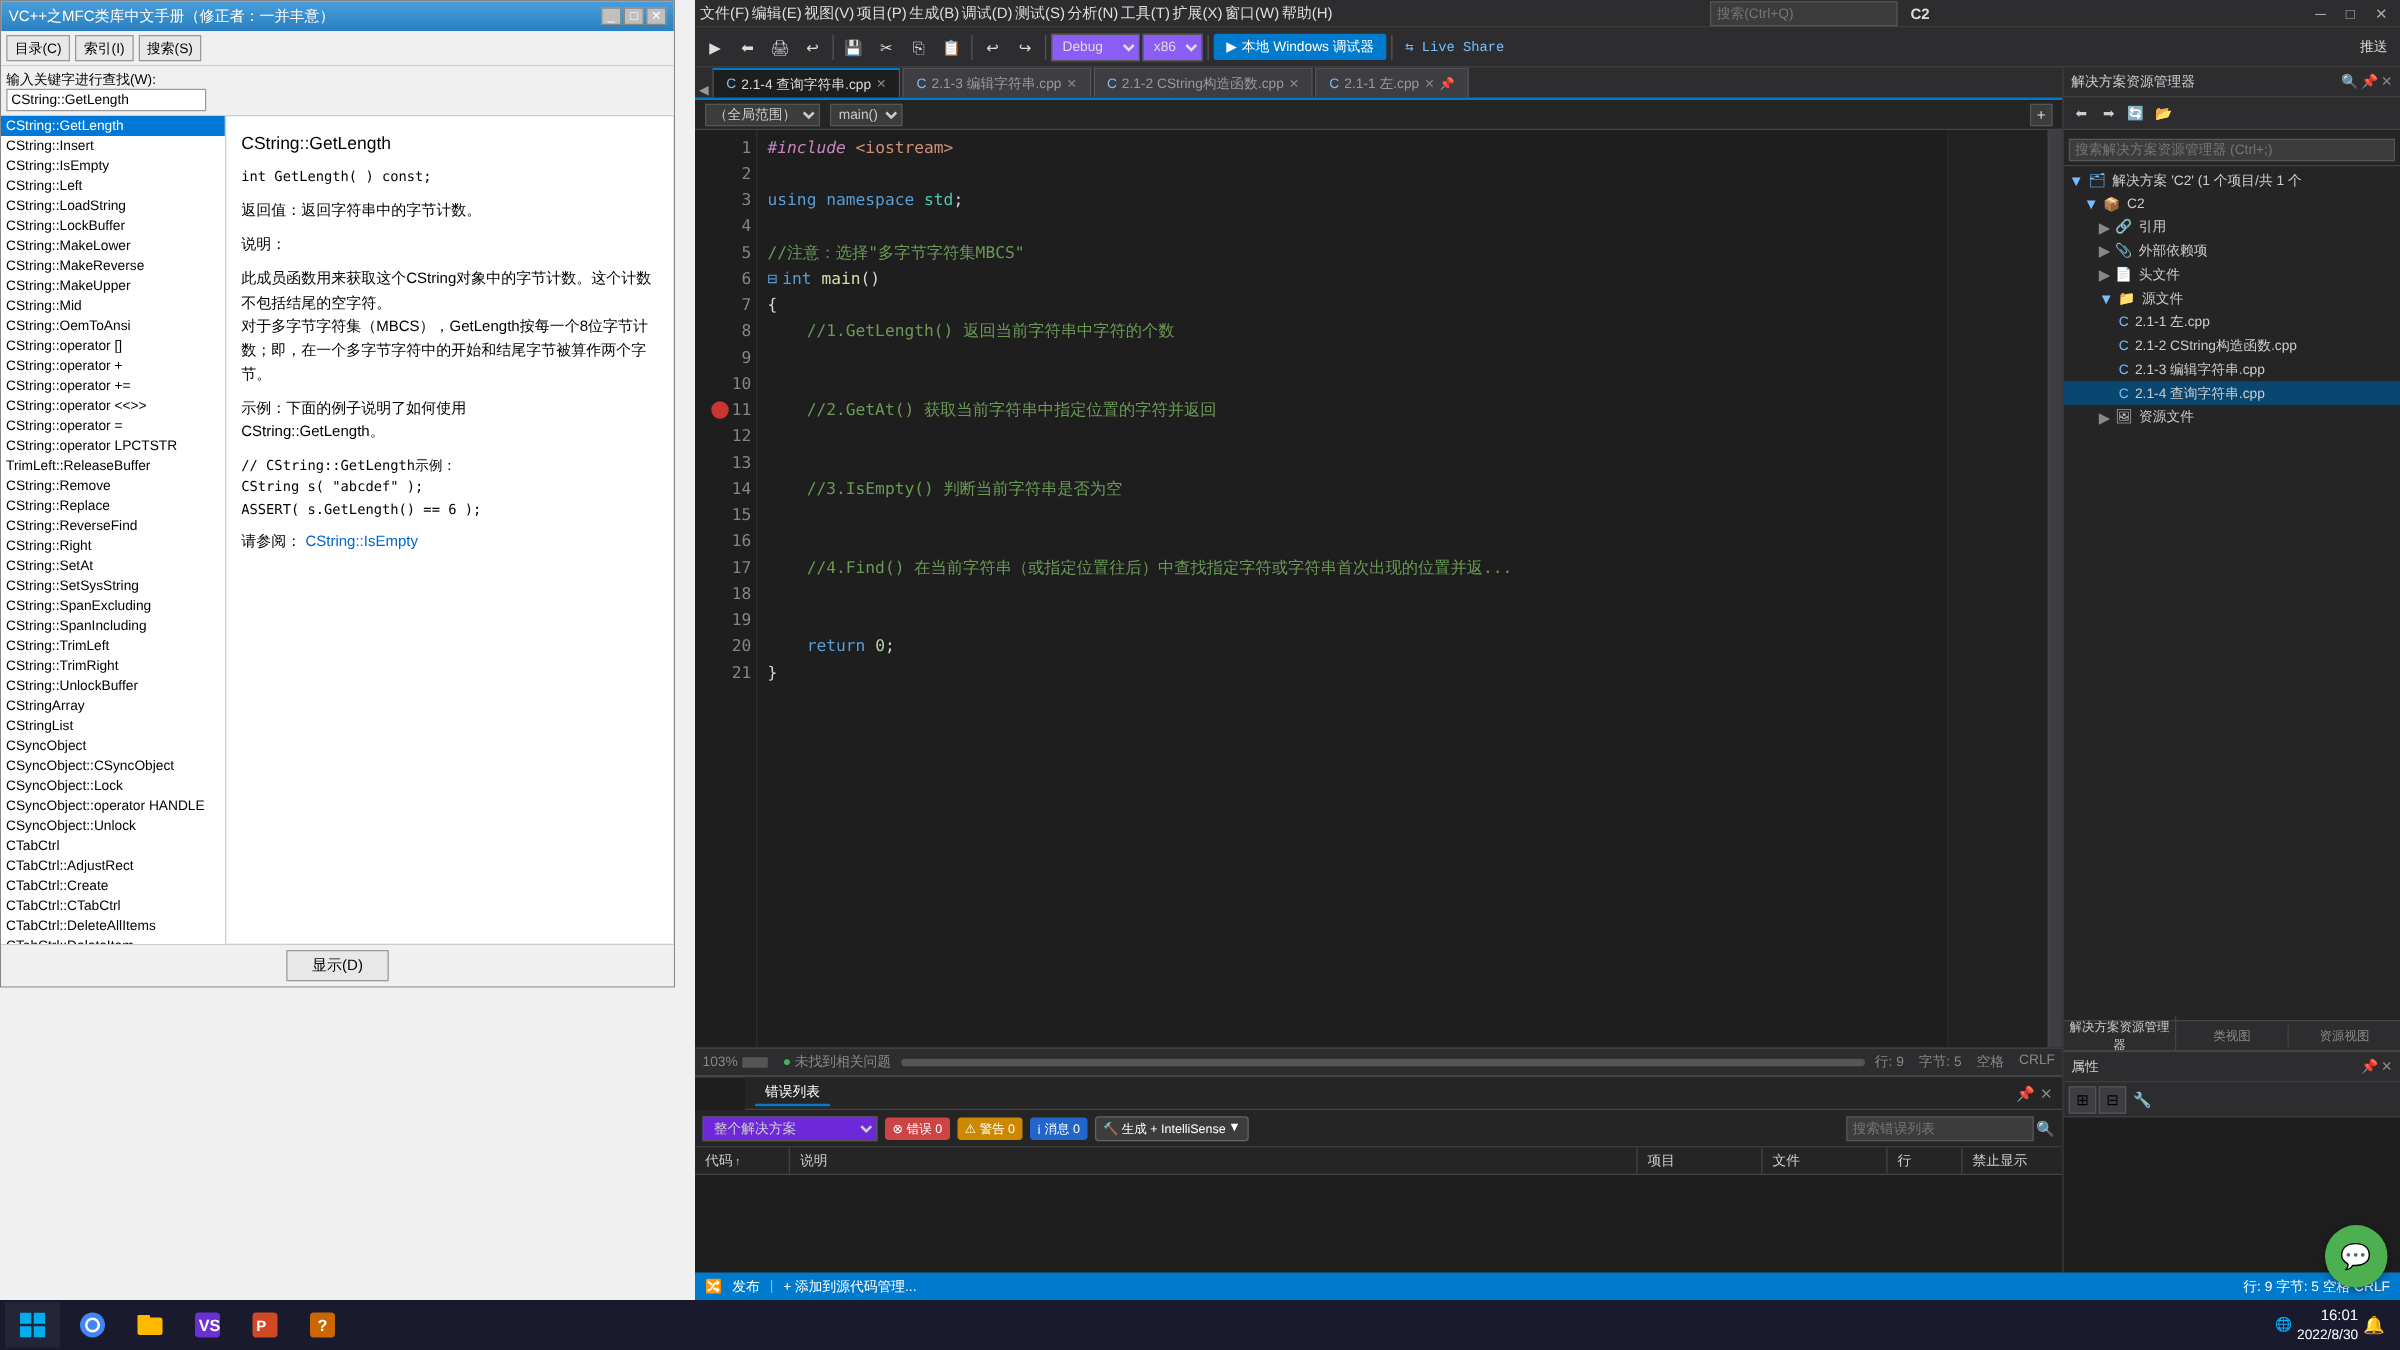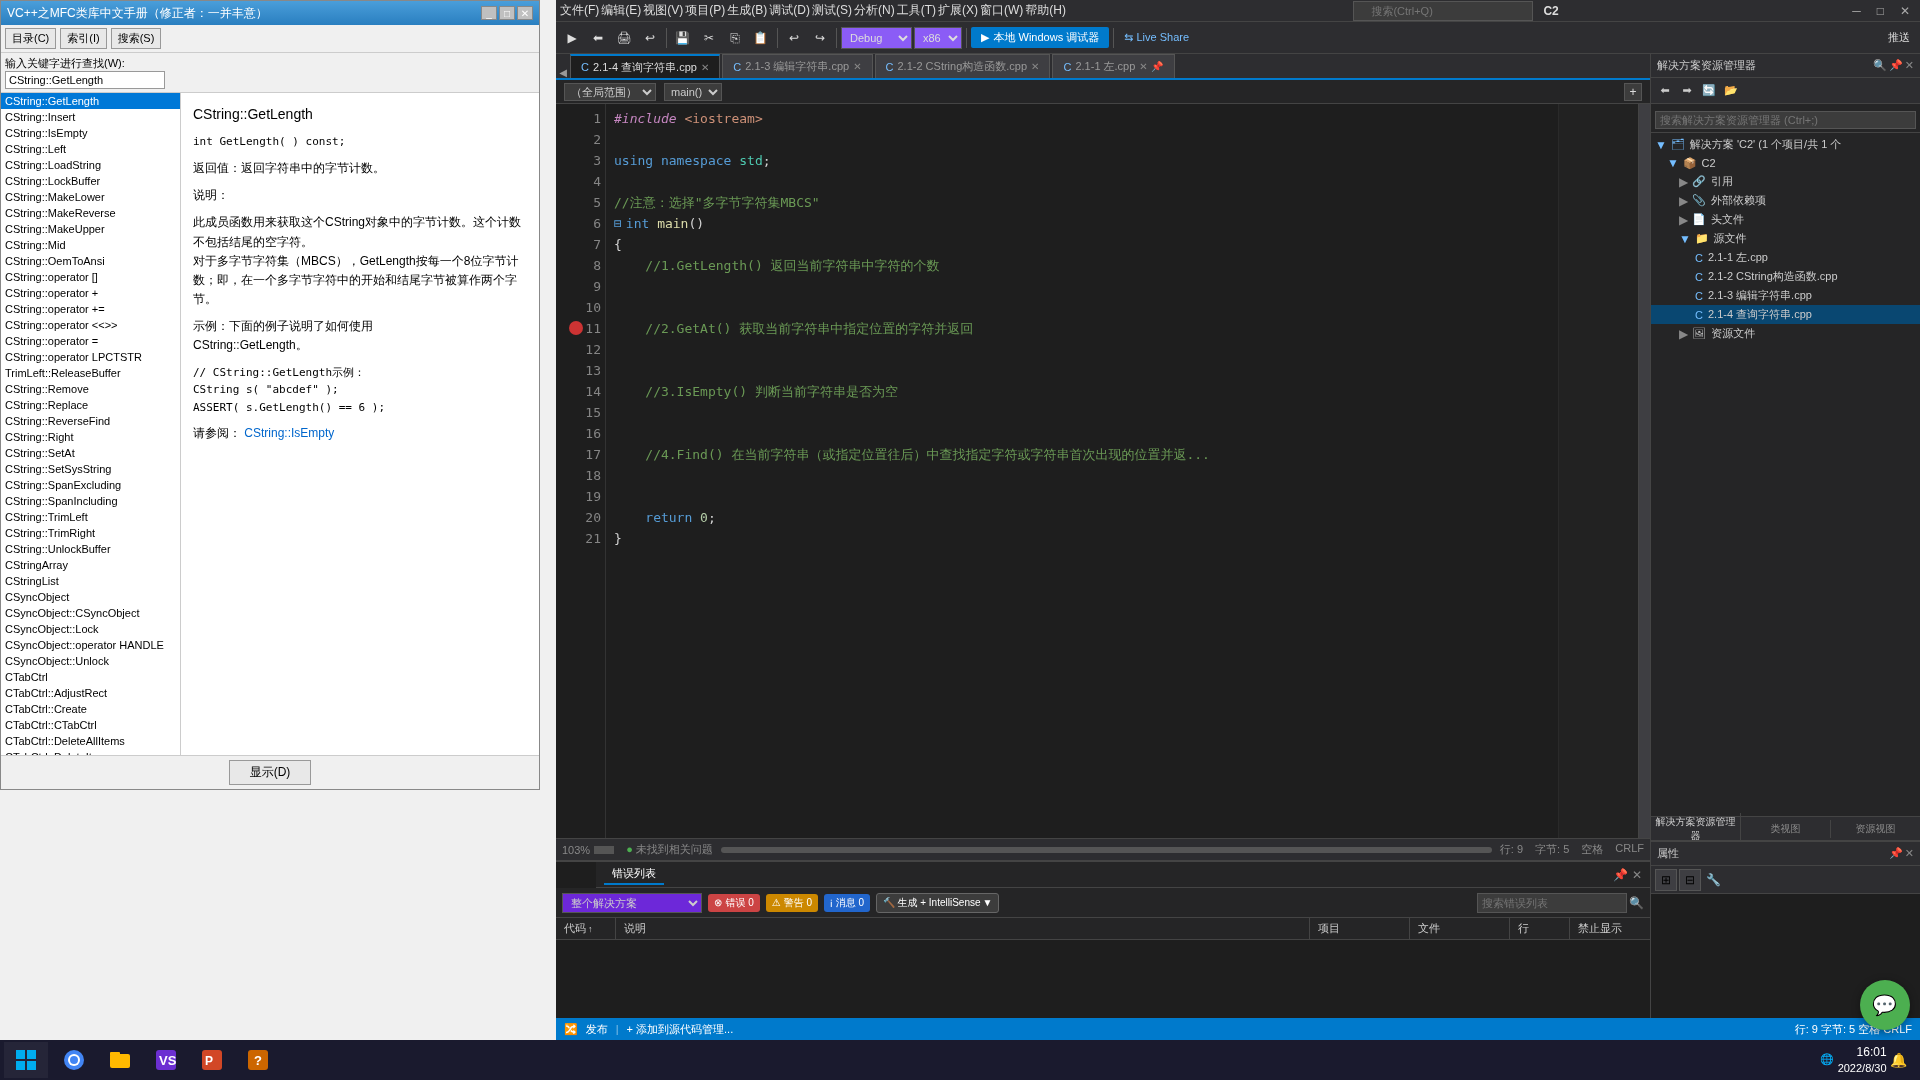--- a/index.html
+++ b/index.html
@@ -244,22 +244,22 @@
       align-items: center;
       margin-left: auto;
       gap: 4px;
     }
     .ide-search-input {
       background: #3c3c3c;
       border: 1px solid #555;
       color: #ccc;
       height: 20px;
       font-size: 11px;
-      padding: 0 17px;
-      width: 180px;
+      padding: 0 4px;
+      width: 150px;
     }
   </style>
 </head>
 <body>
 
 <div class="help-window">
   <div class="help-titlebar">
     <span>VC++之MFC类库中文手册（修正者：一并丰意）</span>
     <div class="help-titlebar-btns">
       <div class="help-titlebar-btn">_</div>
@@ -388,21 +388,21 @@
     <select class="ide-toolbar-select">
       <option>x86</option>
       <option>x64</option>
     </select>
     <div class="ide-toolbar-sep"></div>
     <div style="background: #007acc; color: white; padding: 3px 10px; font-size: 11px; cursor: pointer; border-radius: 2px; display: flex; align-items: center; gap: 4px;">
       <span>▶</span>
       <span>本地 Windows 调试器</span>
     </div>
     <div class="ide-toolbar-sep"></div>
-    <div style="color: #75beff; font-size: 11px; padding: 0 6px; cursor: pointer;">⇆ <span>Live Share</span></div>
+    <div style="color: #75beff; font-size: 11px; padding: 0 6px; cursor: pointer; font-family: Liberation Mono, monospace;">⇆ <span>Live Share</span></div>
     <div style="color: #ddd; font-size: 11px; padding: 0 6px; margin-left: auto; cursor: pointer;"><span>推送</span></div>
   </div>
 
   <div style="display: flex; flex: 1; overflow: hidden;">
 
     <div style="flex: 1; display: flex; flex-direction: column; overflow: hidden;">
 
       <div class="ide-tabs">
         <div style="width: 14px; display: flex; align-items: center; justify-content: center; color: #999; font-size: 10px; cursor: pointer;">◀</div>
         <div class="ide-tab active">
@@ -544,21 +544,21 @@
             <span>🔨</span>
             <span>生成 + IntelliSense</span>
             <span>▼</span>
           </div>
           <div style="margin-left: auto; display: flex; align-items: center; gap: 2px;">
             <input type="text" style="background: rgb(60, 60, 60); border: 1px solid rgb(85, 85, 85); color: rgb(204, 204, 204); height: 20px; font-size: 11px; padding: 0px 4px; width: 150px;" placeholder="搜索错误列表">
             <span style="color: #888;">🔍</span>
           </div>
         </div>
         <div style="background: #252526; height: 22px; display: flex; align-items: center; border-bottom: 1px solid #444; color: #ccc; font-size: 11px;">
-          <div style="width: 60px; padding: 0 8px; border-right: 1px solid #444; height: 100%; display: flex; align-items: center; cursor: pointer;">
+          <div style="width: 76px; padding: 0 8px; border-right: 1px solid #444; height: 100%; display: flex; align-items: center; cursor: pointer;">
             <span>代码</span>
             <span style="margin-left: 2px; font-size: 9px;">↑</span>
           </div>
           <div style="flex: 1; padding: 0 8px; border-right: 1px solid #444; height: 100%; display: flex; align-items: center; cursor: pointer;">
             <span>说明</span>
           </div>
           <div style="width: 100px; padding: 0 8px; border-right: 1px solid #444; height: 100%; display: flex; align-items: center; cursor: pointer;">
             <span>项目</span>
           </div>
           <div style="width: 100px; padding: 0 8px; border-right: 1px solid #444; height: 100%; display: flex; align-items: center; cursor: pointer;">

